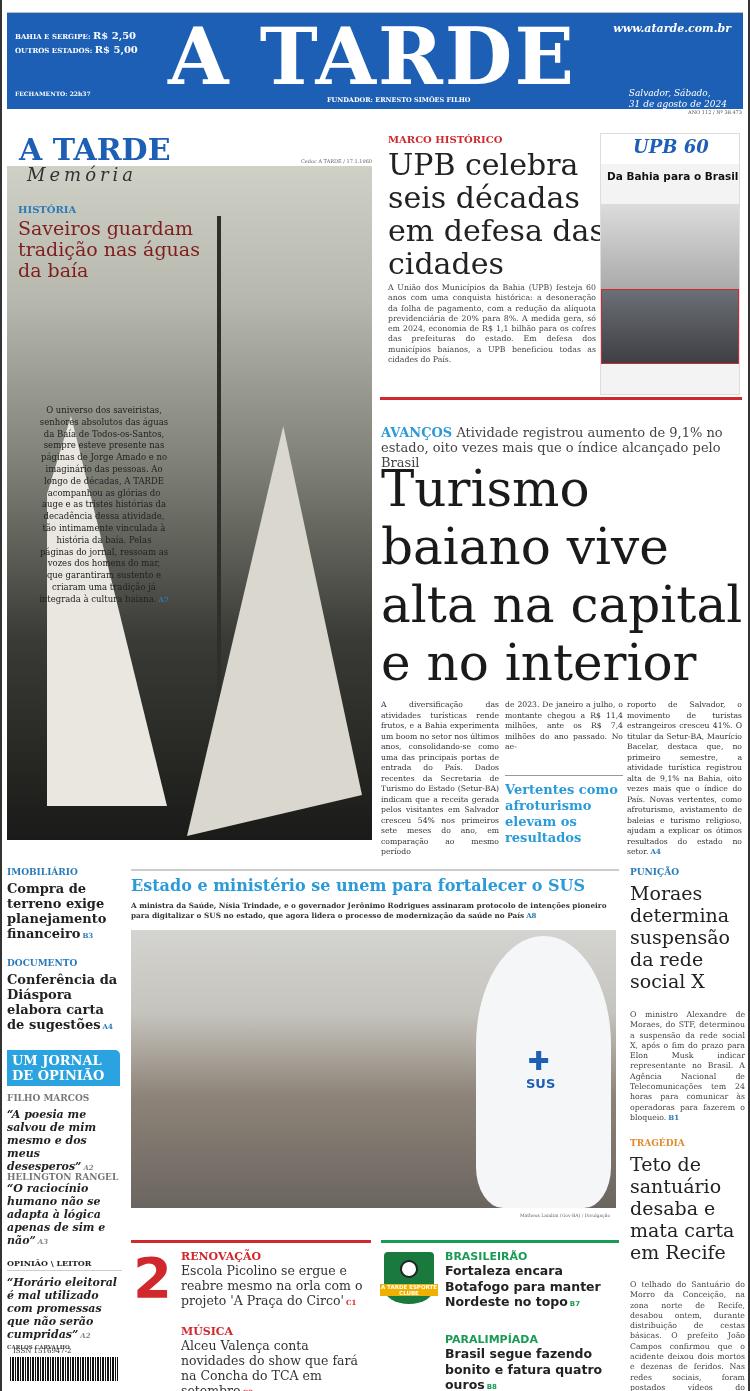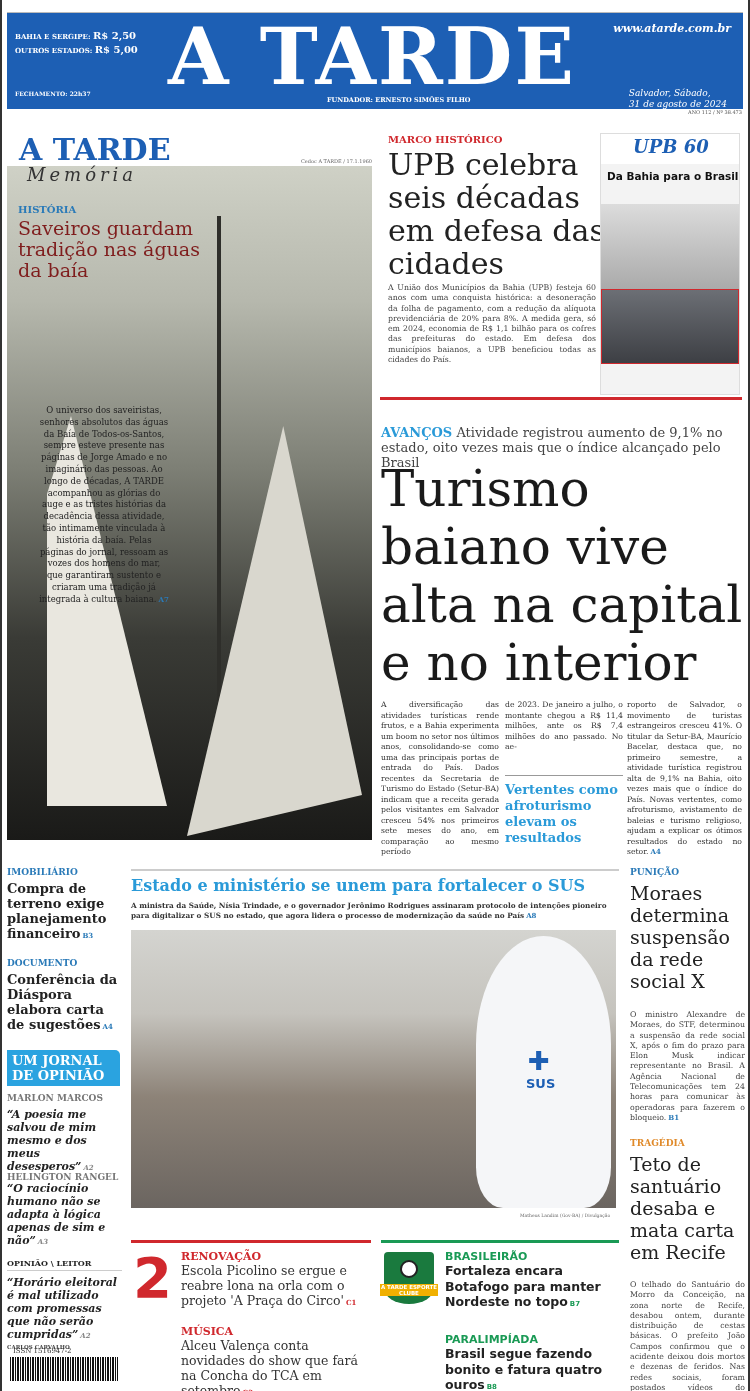--- a/index.html
+++ b/index.html
@@ -130,21 +130,21 @@
 <div class="abs left-sec" style="top:867px">
   <div class="sec-tag">IMOBILIÁRIO</div>
   <div class="sec-head" style="margin-top:4px"><span>Compra de terreno exige planejamento financeiro</span><span class="ref">B3</span></div>
 </div>
 <div class="abs left-sec" style="top:958px">
   <div class="sec-tag">DOCUMENTO</div>
   <div class="sec-head" style="margin-top:4px"><span>Conferência da Diáspora elabora carta de sugestões</span><span class="ref">A4</span></div>
 </div>
 <div class="abs opiniao-box">UM JORNAL DE OPINIÃO</div>
 <div class="abs left-sec" style="top:1093px">
-  <div class="op-name">MARLON MARCOS</div>
+  <div class="op-name">FILHO MARCOS</div>
   <div class="op-quote" style="margin-top:5px"><span>“A poesia me salvou de mim mesmo e dos meus desesperos”</span><span class="ref" style="color:#888">A2</span></div>
 </div>
 <div class="abs left-sec" style="top:1172px">
   <div class="op-name">HELINGTON RANGEL</div>
   <div class="op-quote" style=""><span>“O raciocínio humano não se adapta à lógica apenas de sim e não”</span><span class="ref" style="color:#888">A3</span></div>
 </div>
 <div class="abs left-sec" style="top:1258px">
   <div class="op-name" style="color:#222;font-size:8px;border-bottom:1px solid #ccc;padding-bottom:2px">OPINIÃO \ LEITOR</div>
   <div class="op-quote" style="margin-top:5px"><span>“Horário eleitoral é mal utilizado com promessas que não serão cumpridas”</span><span class="ref" style="color:#888">A2</span></div>
   <div style="font-size:5.5px;font-weight:bold;color:#444;margin-top:2px">CARLOS CARVALHO</div>
@@ -167,21 +167,21 @@
 <div class="abs right-head" style="top:882px">Moraes determina suspensão da rede social X</div>
 <div class="abs right-text" style="top:1010px"><span>O ministro Alexandre de Moraes, do STF, determinou a suspensão da rede social X, após o fim do prazo para Elon Musk indicar representante no Brasil. A Agência Nacional de Telecomunicações tem 24 horas para comunicar às operadoras para fazerem o bloqueio.</span><span class="ref">B1</span></div>
 <div class="abs right-tag" style="top:1138px;color:#e08a2a">TRAGÉDIA</div>
 <div class="abs right-head" style="top:1153px">Teto de santuário desaba e mata carta em Recife</div>
 <div class="abs right-text" style="top:1280px"><span>O telhado do Santuário do Morro da Conceição, na zona norte de Recife, desabou ontem, durante distribuição de cestas básicas. O prefeito João Campos confirmou que o acidente deixou dois mortos e dezenas de feridos. Nas redes sociais, foram postados vídeos do desabamento.</span></div>
 
 <div class="abs bot-red"></div>
 <div class="abs big2">2</div>
 <div class="abs" style="left:181px;top:1250px;width:192px">
   <div class="bot-tag" style="color:#d0282d">RENOVAÇÃO</div>
-  <div class="bot-head"><span>Escola Picolino se ergue e reabre lona na orla com o projeto 'A Praça do Circo'</span><span class="ref" style="color:#d0282d">C1</span></div>
+  <div class="bot-head"><span>Escola Picolino se ergue e reabre mesmo na orla com o projeto 'A Praça do Circo'</span><span class="ref" style="color:#d0282d">C1</span></div>
 </div>
 <div class="abs" style="left:181px;top:1325px;width:192px">
   <div class="bot-tag" style="color:#d0282d">MÚSICA</div>
   <div class="bot-head"><span>Alceu Valença conta novidades do show que fará na Concha do TCA em setembro</span><span class="ref" style="color:#d0282d">C3</span></div>
 </div>
 
 <div class="abs bot-green"></div>
 <div class="abs badge">
   <div class="abs ball"></div>
   <div class="abs lbl">A TARDE ESPORTE CLUBE</div>

